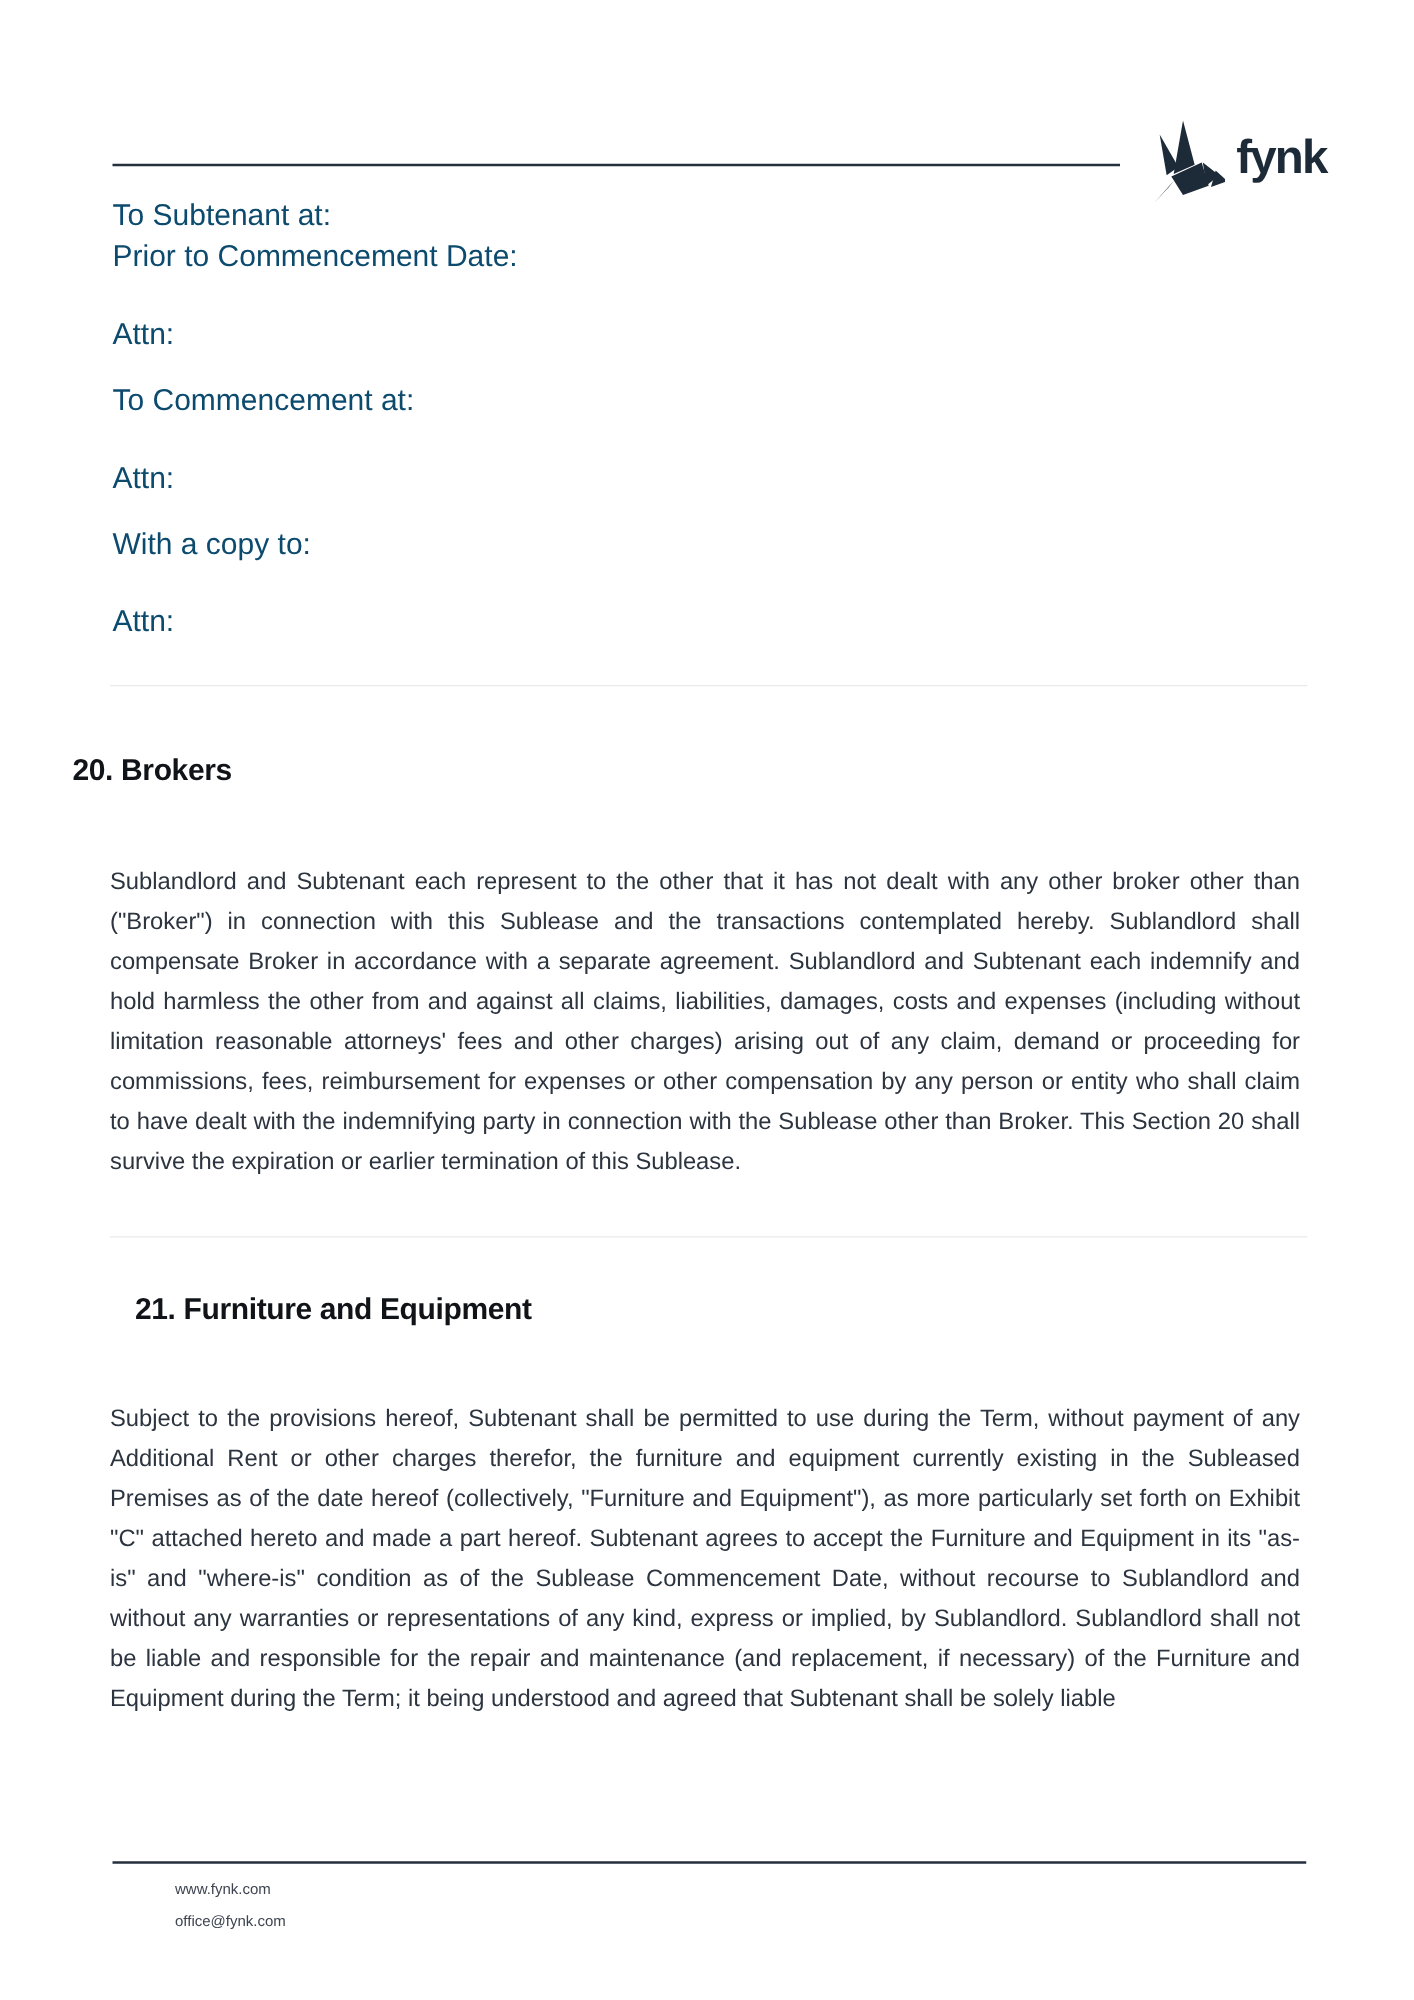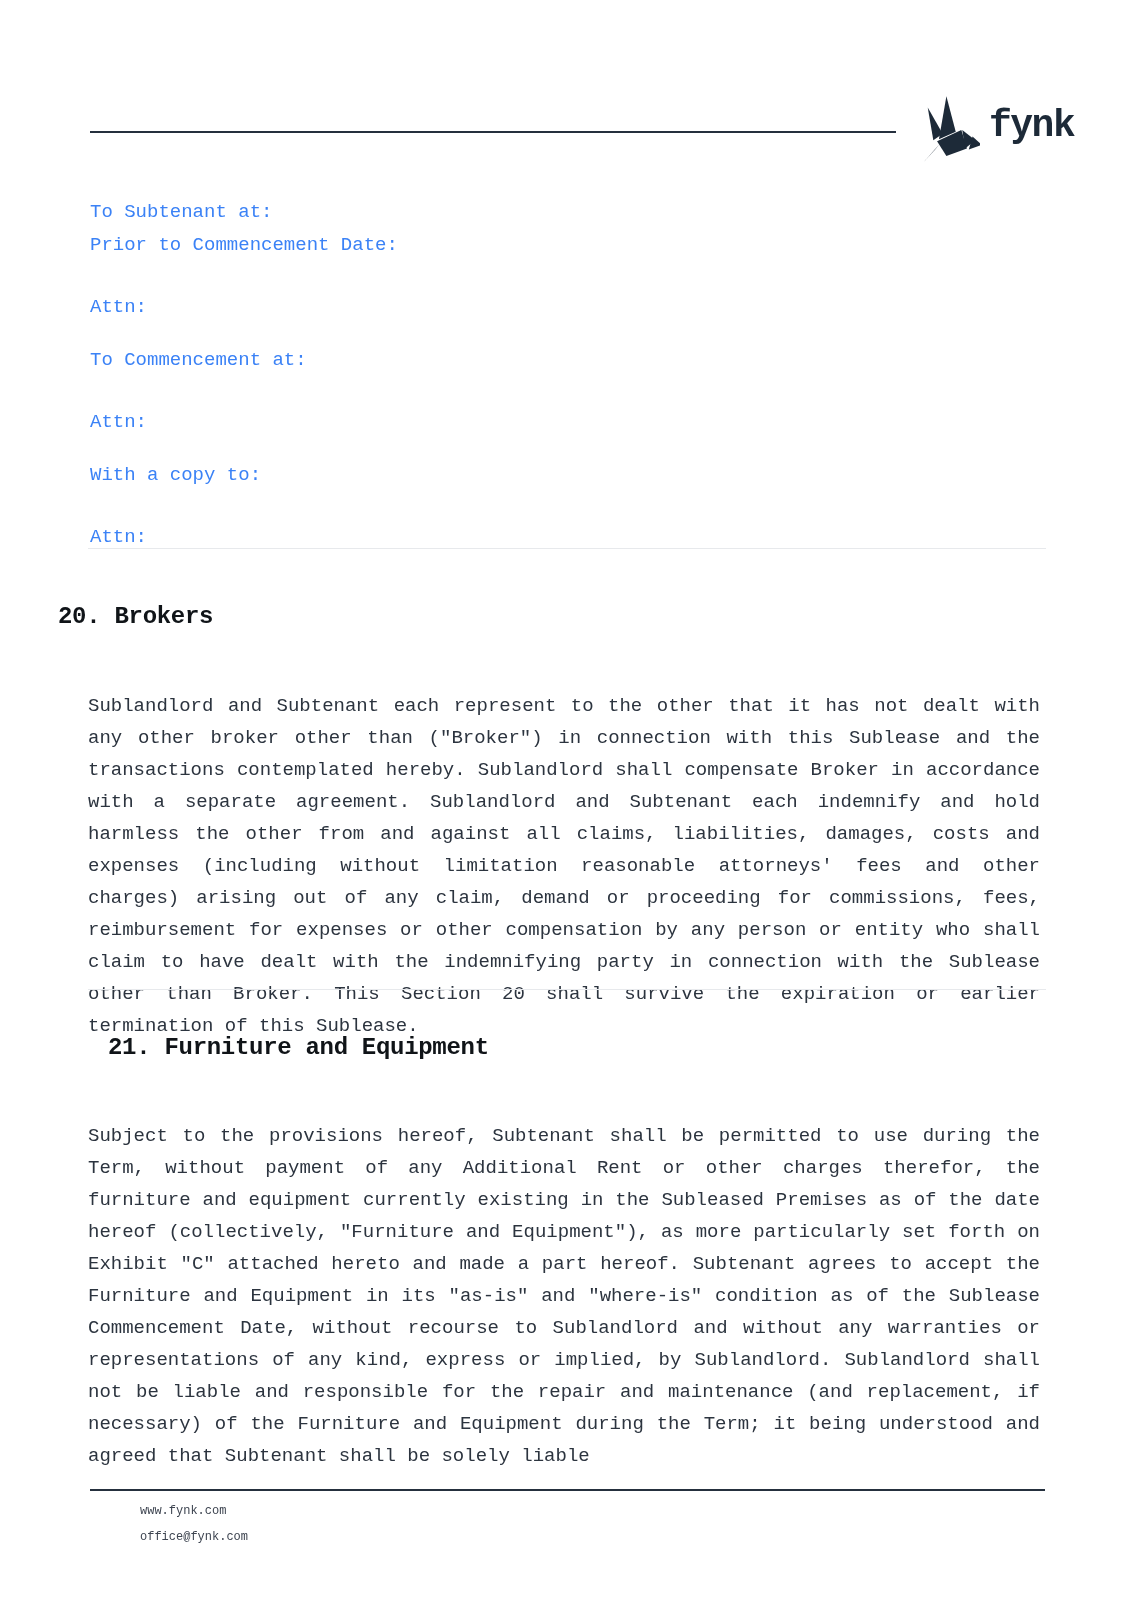--- a/index.html
+++ b/index.html
@@ -2,21 +2,21 @@
 <html><head>
 <meta charset="utf-8">
 <style>
   * { margin: 0; padding: 0; box-sizing: border-box; }
   html, body { background: #ffffff; }
   .page {
     position: relative;
     width: 1131px;
     height: 1600px;
     background: #ffffff;
-    font-family: Liberation Mono, monospace;
+    font-family: Liberation Sans, sans-serif;
     overflow: hidden;
   }
 
   
   .header-rule {
     position: absolute;
     left: 90px; top: 131px;
     width: 806px; height: 2px;
     background: #25303e;
   }
@@ -34,24 +34,23 @@
     color: #1d2a38;
     letter-spacing: -1.5px;
     line-height: 1;
     padding-bottom: 6px;
   }
 
   
   .address-block {
     position: absolute;
     left: 90px; top: 156px;
-    font-size: 19px;
+    font-size: 24px;
     line-height: 33px;
-    color: #3b82f6;
-    margin-top: 40px;
+    color: #0c4a6e;
   }
   .addr-gap-lg { margin-top: 29px; }
   .addr-gap-sm { margin-top: 20px; }
 
   
   .divider {
     position: absolute;
     left: 88px;
     width: 958px; height: 1px;
     background: #e7e9ec;

